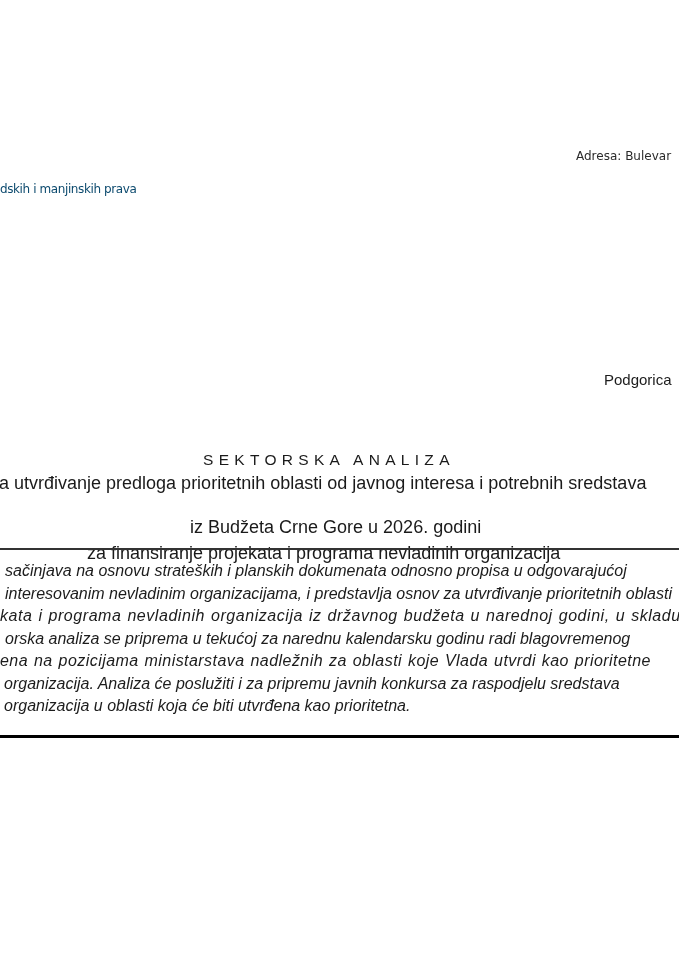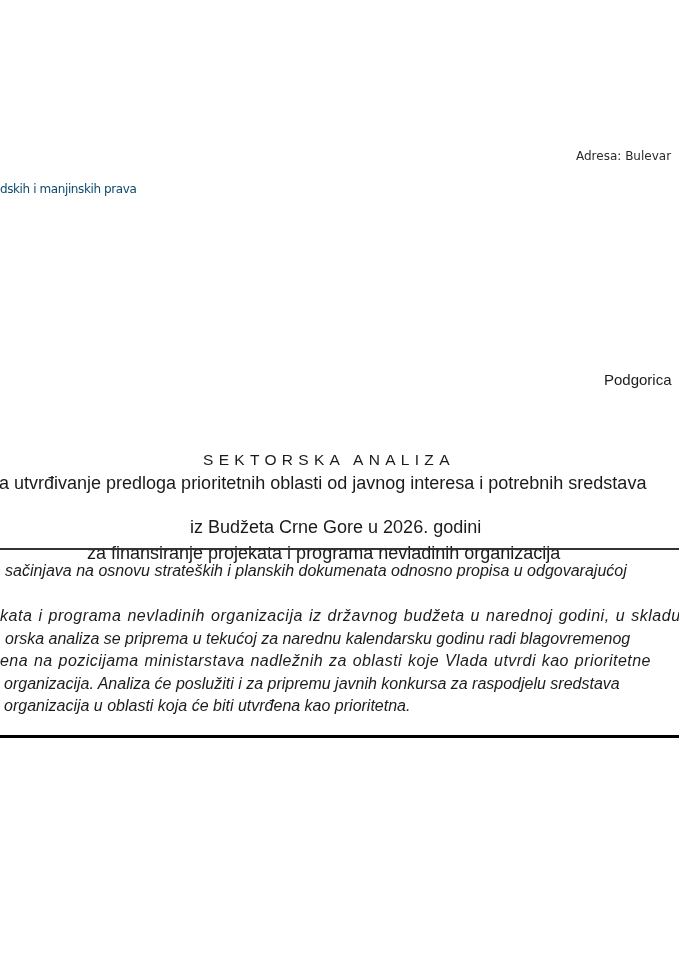--- a/index.html
+++ b/index.html
@@ -40,20 +40,21 @@
   <div class="abs place">Podgorica</div>
 
   <div class="abs title-block t-main">SEKTORSKA ANALIZA</div>
   <div class="abs title-block t-line t1">a utvrđivanje predloga prioritetnih oblasti od javnog interesa i potrebnih sredstava</div>
   <div class="abs title-block t-line t2">za finansiranje projekata i programa nevladinih organizacija</div>
   <div class="abs title-block t-line t3">iz Budžeta Crne Gore u 2026. godini</div>
 
   <div class="rule-top"></div>
 
   <div class="abs body-text b0">sačinjava na osnovu strateških i planskih dokumenata odnosno propisa u odgovarajućoj</div>
+  <div class="abs body-text b1">interesovanim nevladinim organizacijama, i predstavlja osnov za utvrđivanje prioritetnih oblasti</div>
   <div class="abs body-text b2">kata i programa nevladinih organizacija iz državnog budžeta u narednoj godini, u skladu</div>
   <div class="abs body-text b3">orska analiza se priprema u tekućoj za narednu kalendarsku godinu radi blagovremenog</div>
   <div class="abs body-text b4">ena na pozicijama ministarstava nadležnih za oblasti koje Vlada utvrdi kao prioritetne</div>
   <div class="abs body-text b5">organizacija. Analiza će poslužiti i za pripremu javnih konkursa za raspodjelu sredstava</div>
   <div class="abs body-text b6">organizacija u oblasti koja će biti utvrđena kao prioritetna.</div>
 
   <div class="rule-bottom"></div>
 
   <svg class="ribbon" viewBox="0 0 170 44" xmlns="http://www.w3.org/2000/svg">
     <g fill="#ffffff" stroke="#8db3e2" stroke-width="1.2">

